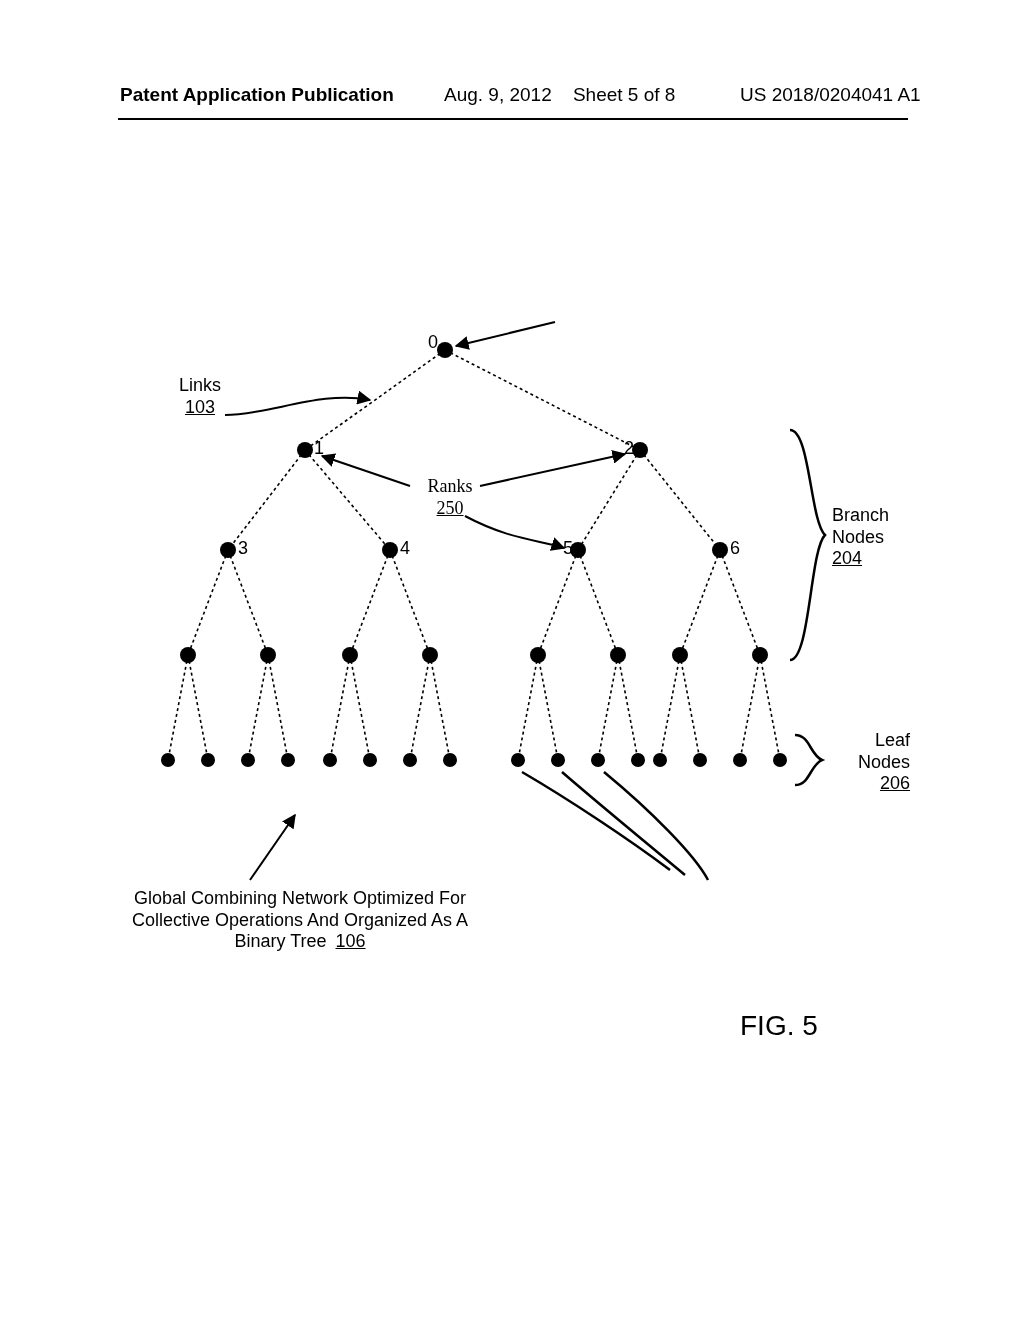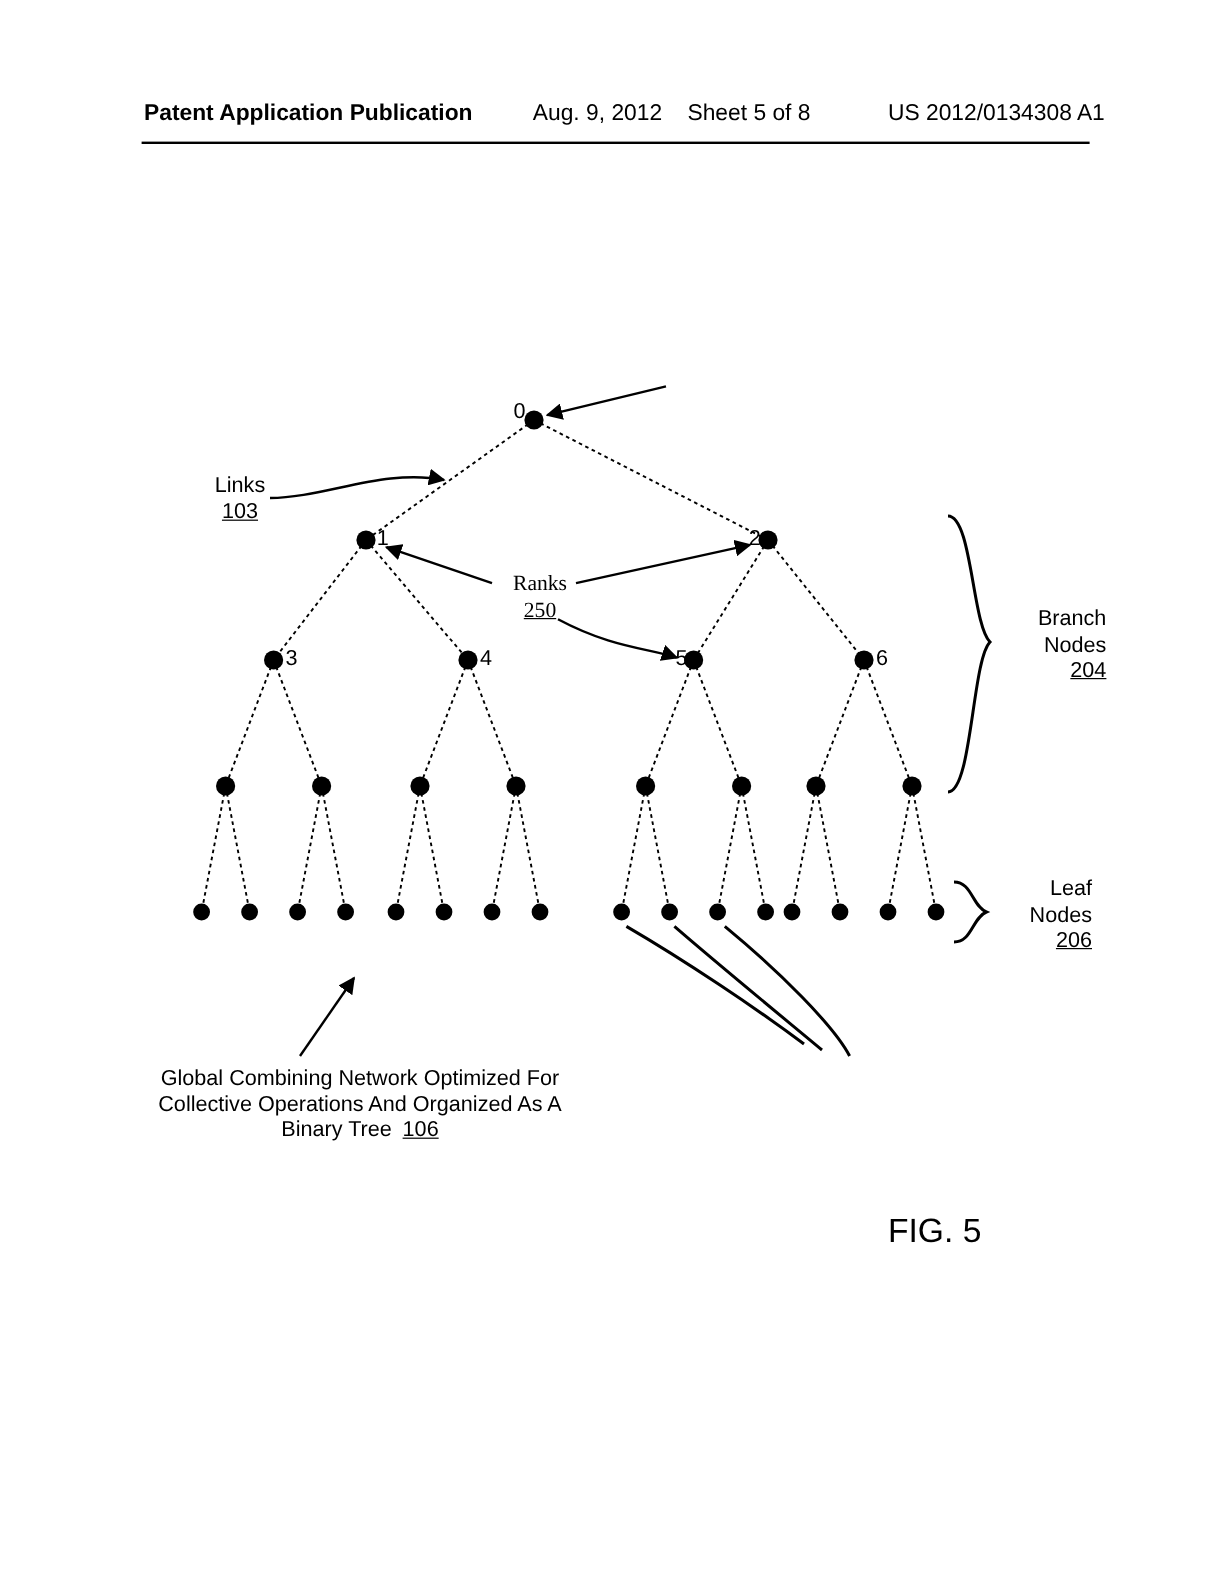--- a/index.html
+++ b/index.html
@@ -83,21 +83,21 @@
 
 <div class="page">
 
   <div class="header">
     <div class="header-left">Patent Application Publication</div>
     <div class="header-mid">
       <span>Aug. 9, 2012</span>
       &nbsp;&nbsp;
       <span>Sheet 5 of 8</span>
     </div>
-    <div class="header-right">US 2012/0134308 A1</div>
+    <div class="header-right">US 2018/0204041 A1</div>
     <div class="header-rule"></div>
   </div>
 
   <div class="diagram">
 
     <svg width="820" height="740" viewBox="0 0 820 740">
       <defs>
         <marker id="arrow" viewBox="0 0 10 10" refX="9" refY="5" markerWidth="7" markerHeight="7" orient="auto-start-reverse">
           <path d="M 0 0 L 10 5 L 0 10 z" fill="#000"></path>
         </marker>
@@ -198,31 +198,31 @@
 
     <div class="num" style="left:318px; top:72px;">0</div>
     <div class="num" style="left:204px; top:178px;">1</div>
     <div class="num" style="left:514px; top:178px;">2</div>
     <div class="num" style="left:128px; top:278px;">3</div>
     <div class="num" style="left:290px; top:278px;">4</div>
     <div class="num" style="left:453px; top:278px;">5</div>
     <div class="num" style="left:620px; top:278px;">6</div>
 
 
-    <div class="label" style="left:55px; top:115px; width:70px;margin-top:19px;">
+    <div class="label" style="left:55px; top:115px; width:70px;">
       <div>Links</div>
       <span class="ref">103</span>
     </div>
 
     <div class="label" style="left:300px; top:216px; width:80px;font-family:Liberation Serif, serif;">
       <div>Ranks</div>
       <span class="ref">250</span>
     </div>
 
-    <div class="label" style="left:722px; top:245px; width:90px; text-align:right;">
+    <div class="label" style="left:722px; top:245px; width:90px; text-align:left;">
       <div style="white-space:pre-line;">Branch
 Nodes</div>
       <span class="ref">204</span>
     </div>
 
     <div class="label" style="left:720px; top:470px; width:80px; text-align:right;">
       <div style="white-space:pre-line;">Leaf
 Nodes</div>
       <span class="ref">206</span>
     </div>

